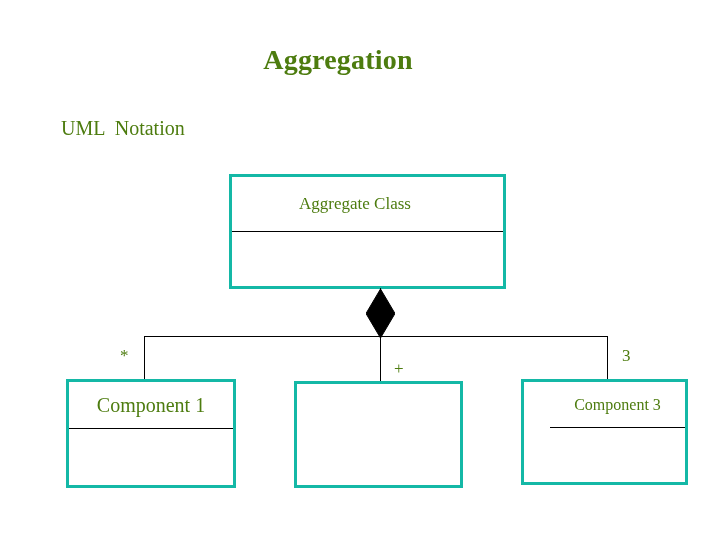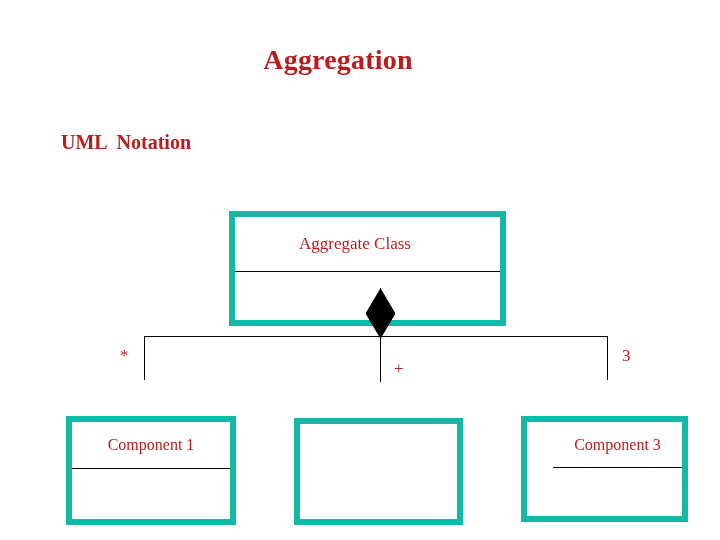--- a/index.html
+++ b/index.html
@@ -7,53 +7,52 @@
     padding: 0;
     background: #ffffff;
   }
   #slide {
     position: relative;
     width: 720px;
     height: 540px;
     background: #ffffff;
     overflow: hidden;
     font-family: "Liberation Serif", "DejaVu Serif", serif;
-    color: #b91c1c;
+    color: #4d7c0f;
   }
 
   
   .slide-title {
     position: absolute;
     left: 0;
     top: 44px;
     width: 676px;
     text-align: center;
     font-size: 28px;
     font-weight: bold;
     line-height: 32px;
     letter-spacing: 0.2px;
     white-space: pre;
   }
   .slide-subtitle {
     position: absolute;
     left: 61px;
-    top: 130px;
+    top: 116px;
     font-size: 20px;
-    font-weight: bold;
+    font-weight: normal;
     line-height: 24px;
     white-space: pre;
   }
 
   
   .uml-class {
     position: absolute;
     box-sizing: border-box;
     background: #ffffff;
-    border: 6px solid #14b8a6;
-    margin-top: 37px;
+    border: 3px solid #14b8a6;
   }
   .uml-class .compartment-name {
     box-sizing: border-box;
     width: 100%;
     border-bottom: 1px solid #000000;
     display: flex;
     align-items: center;
     justify-content: center;
     white-space: pre;
   }
@@ -71,21 +70,21 @@
   }
   #aggregate-class .compartment-name {
     height: 55px;
     font-size: 17px;
     padding-right: 25px;   
   }
   #aggregate-class .compartment-body { height: 58px; }
 
   
   #component-1 { left: 66px;  top: 379px; width: 170px; height: 109px; }
-  #component-1 .compartment-name { height: 47px; font-size: 16px; text-align: right; }
+  #component-1 .compartment-name { height: 47px; font-size: 20px; text-align: right; }
   #component-1 .compartment-body { height: 60px; }
 
   #component-2 { left: 294px; top: 381px; width: 169px; height: 107px; }
   #component-2 .compartment-name { height: 50px; font-size: 16px; }
   #component-2 .compartment-body { height: 55px; }
 
   #component-3 { left: 521px; top: 379px; width: 167px; height: 106px; padding-left: 26px; }
   #component-3 .compartment-name { height: 46px; font-size: 16px; }
   #component-3 .compartment-body { height: 58px; }
 

